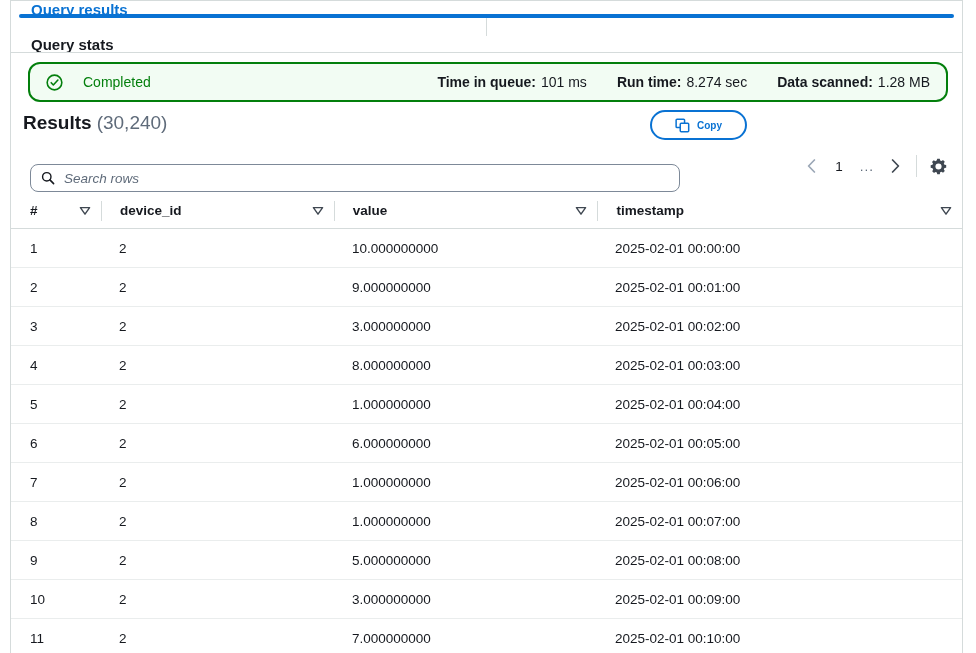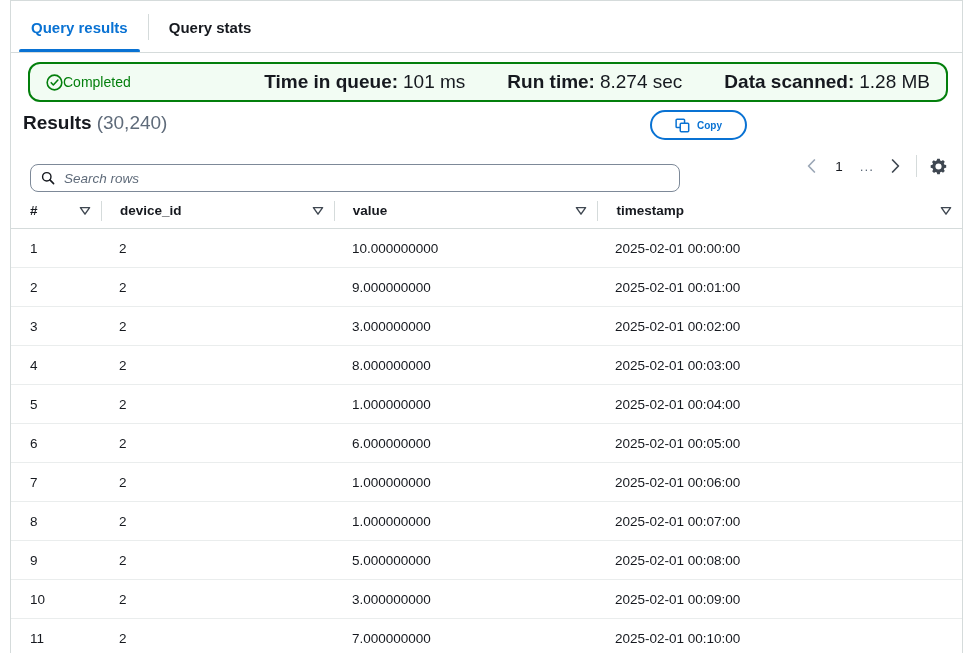--- a/index.html
+++ b/index.html
@@ -37,20 +37,21 @@
   .edge-left  { left: 10px; }
   .edge-right { left: 962px; }
 
   
   .tabs {
     position: absolute;
     left: 11px; top: 1px;
     width: 951px; height: 52px;
     display: flex;
     align-items: stretch;
+    flex-direction: column;
   }
   .tab {
     position: relative;
     display: flex;
     align-items: center;
     padding: 0 20px;
     font-size: 15px;
     font-weight: bold;
     color: #16191f;
     cursor: pointer;
@@ -86,33 +87,33 @@
     border: 2px solid #037f0c;
     border-radius: 12px;
     background: #f2fcf3;
     display: flex;
     align-items: center;
     padding: 0 16px;
   }
   .alert-left {
     display: flex;
     align-items: center;
-    gap: 0;
+    gap: 20px;
   }
   .check-icon { width: 17px; height: 17px; display: block; }
   .alert-status {
     font-size: 14px;
     color: #037f0c;
   }
   .alert-metrics {
     margin-left: auto;
     display: flex;
     align-items: center;
-    gap: 42px;
-    font-size: 19px;
+    gap: 30px;
+    font-size: 14px;
     color: #16191f;
   }
   .metric { white-space: nowrap; }
   .metric b { font-weight: bold; }
   .metric span { margin-left: 5px; color: #16191f; }
 
   
   .results-title {
     position: absolute;
     left: 23px; top: 112px;

